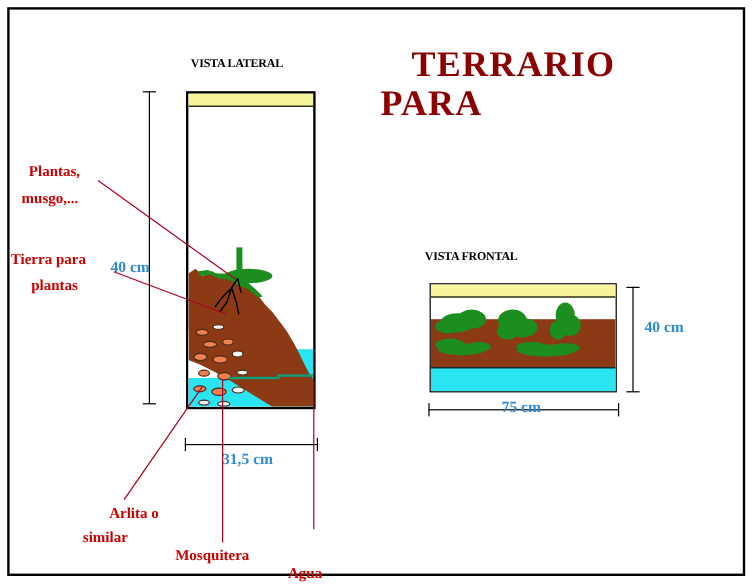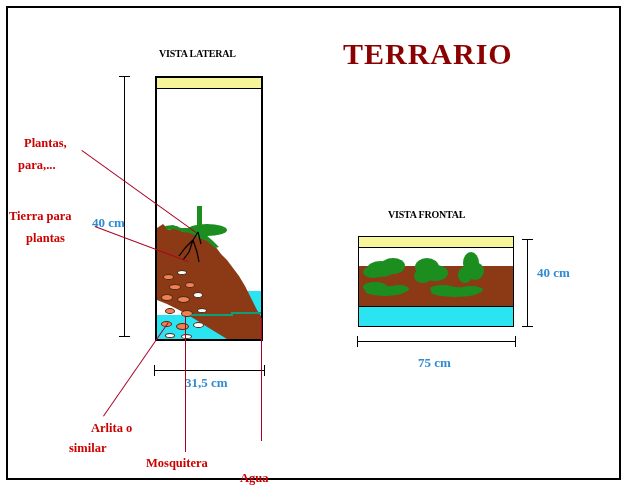--- a/index.html
+++ b/index.html
@@ -173,20 +173,21 @@
   }
 </style>
 </head>
 <body>
 
 <div id="canvas">
 
   <div class="frame"></div>
 
   <div class="title" style="left:317px; top:39px;margin-left:26px;">TERRARIO</div>
+  <div class="title" style="left:317px; top:72px;">PARA</div>
 
   <div class="view-title" style="left:159px; top:48px;">VISTA LATERAL</div>
 
   <div id="side-tank">
     <div class="lid-band"></div>
 
     <div id="side-water"></div>
 
     <div id="side-drainage">
       <svg width="52" height="40" viewBox="0 0 52 40">
@@ -228,21 +229,21 @@
   <div class="dimline-v" style="left:124px; top:76px; height:260px;"></div>
   <div class="cap-h" style="left:119px; top:76px;"></div>
   <div class="cap-h" style="left:119px; top:336px;"></div>
   <div class="dim-label" style="left:92px; top:215px;">40 cm</div>
 
   <div class="dimline-h" style="left:154px; top:370px; width:110px;"></div>
   <div class="cap-v" style="left:154px; top:365px;"></div>
   <div class="cap-v" style="left:264px; top:365px;"></div>
   <div class="dim-label" style="left:185px; top:375px;">31,5 cm</div>
 
-  <div class="view-title" style="left:388px; top:209px;">VISTA FRONTAL</div>
+  <div class="view-title" style="left:354px; top:209px;">VISTA FRONTAL</div>
 
   <div id="front-tank">
     <div class="lid-band"></div>
     <div id="front-soil"></div>
     <div id="front-water"></div>
 
     <svg style="position:absolute; left:0; top:0;" width="153" height="88" viewBox="0 0 153 88">
       <g fill="#1C8E20">
         <ellipse cx="22" cy="32" rx="14" ry="8"></ellipse>
         <ellipse cx="34" cy="29" rx="12" ry="8"></ellipse>
@@ -264,24 +265,24 @@
   </div>
 
   <div class="dimline-v" style="left:527px; top:239px; height:87px;"></div>
   <div class="cap-h" style="left:522px; top:239px;"></div>
   <div class="cap-h" style="left:522px; top:326px;"></div>
   <div class="dim-label" style="left:537px; top:265px;">40 cm</div>
 
   <div class="dimline-h" style="left:357px; top:341px; width:158px;"></div>
   <div class="cap-v" style="left:357px; top:336px;"></div>
   <div class="cap-v" style="left:515px; top:336px;"></div>
-  <div class="dim-label" style="left:418px; top:355px;">75 cm</div>
+  <div class="dim-label" style="left:418px; top:331px;">75 cm</div>
 
   <div class="red-label" style="left:24px; top:135px;">Plantas,</div>
-  <div class="red-label" style="left:18px; top:157px;">para,...</div>
+  <div class="red-label" style="left:18px; top:157px;">musgo,...</div>
 
   <div class="red-label" style="left:9px; top:208px;">Tierra para</div>
   <div class="red-label" style="left:26px; top:230px;text-align:center;">plantas</div>
 
   <div class="red-label" style="left:63px; top:420px;margin-left:28px;">Arlita o</div>
   <div class="red-label" style="left:69px; top:440px;">similar</div>
 
   <div class="red-label" style="left:146px; top:455px;">Mosquitera</div>
 
   <div class="red-label" style="left:240px; top:445px;margin-top:25px;">Agua</div>

